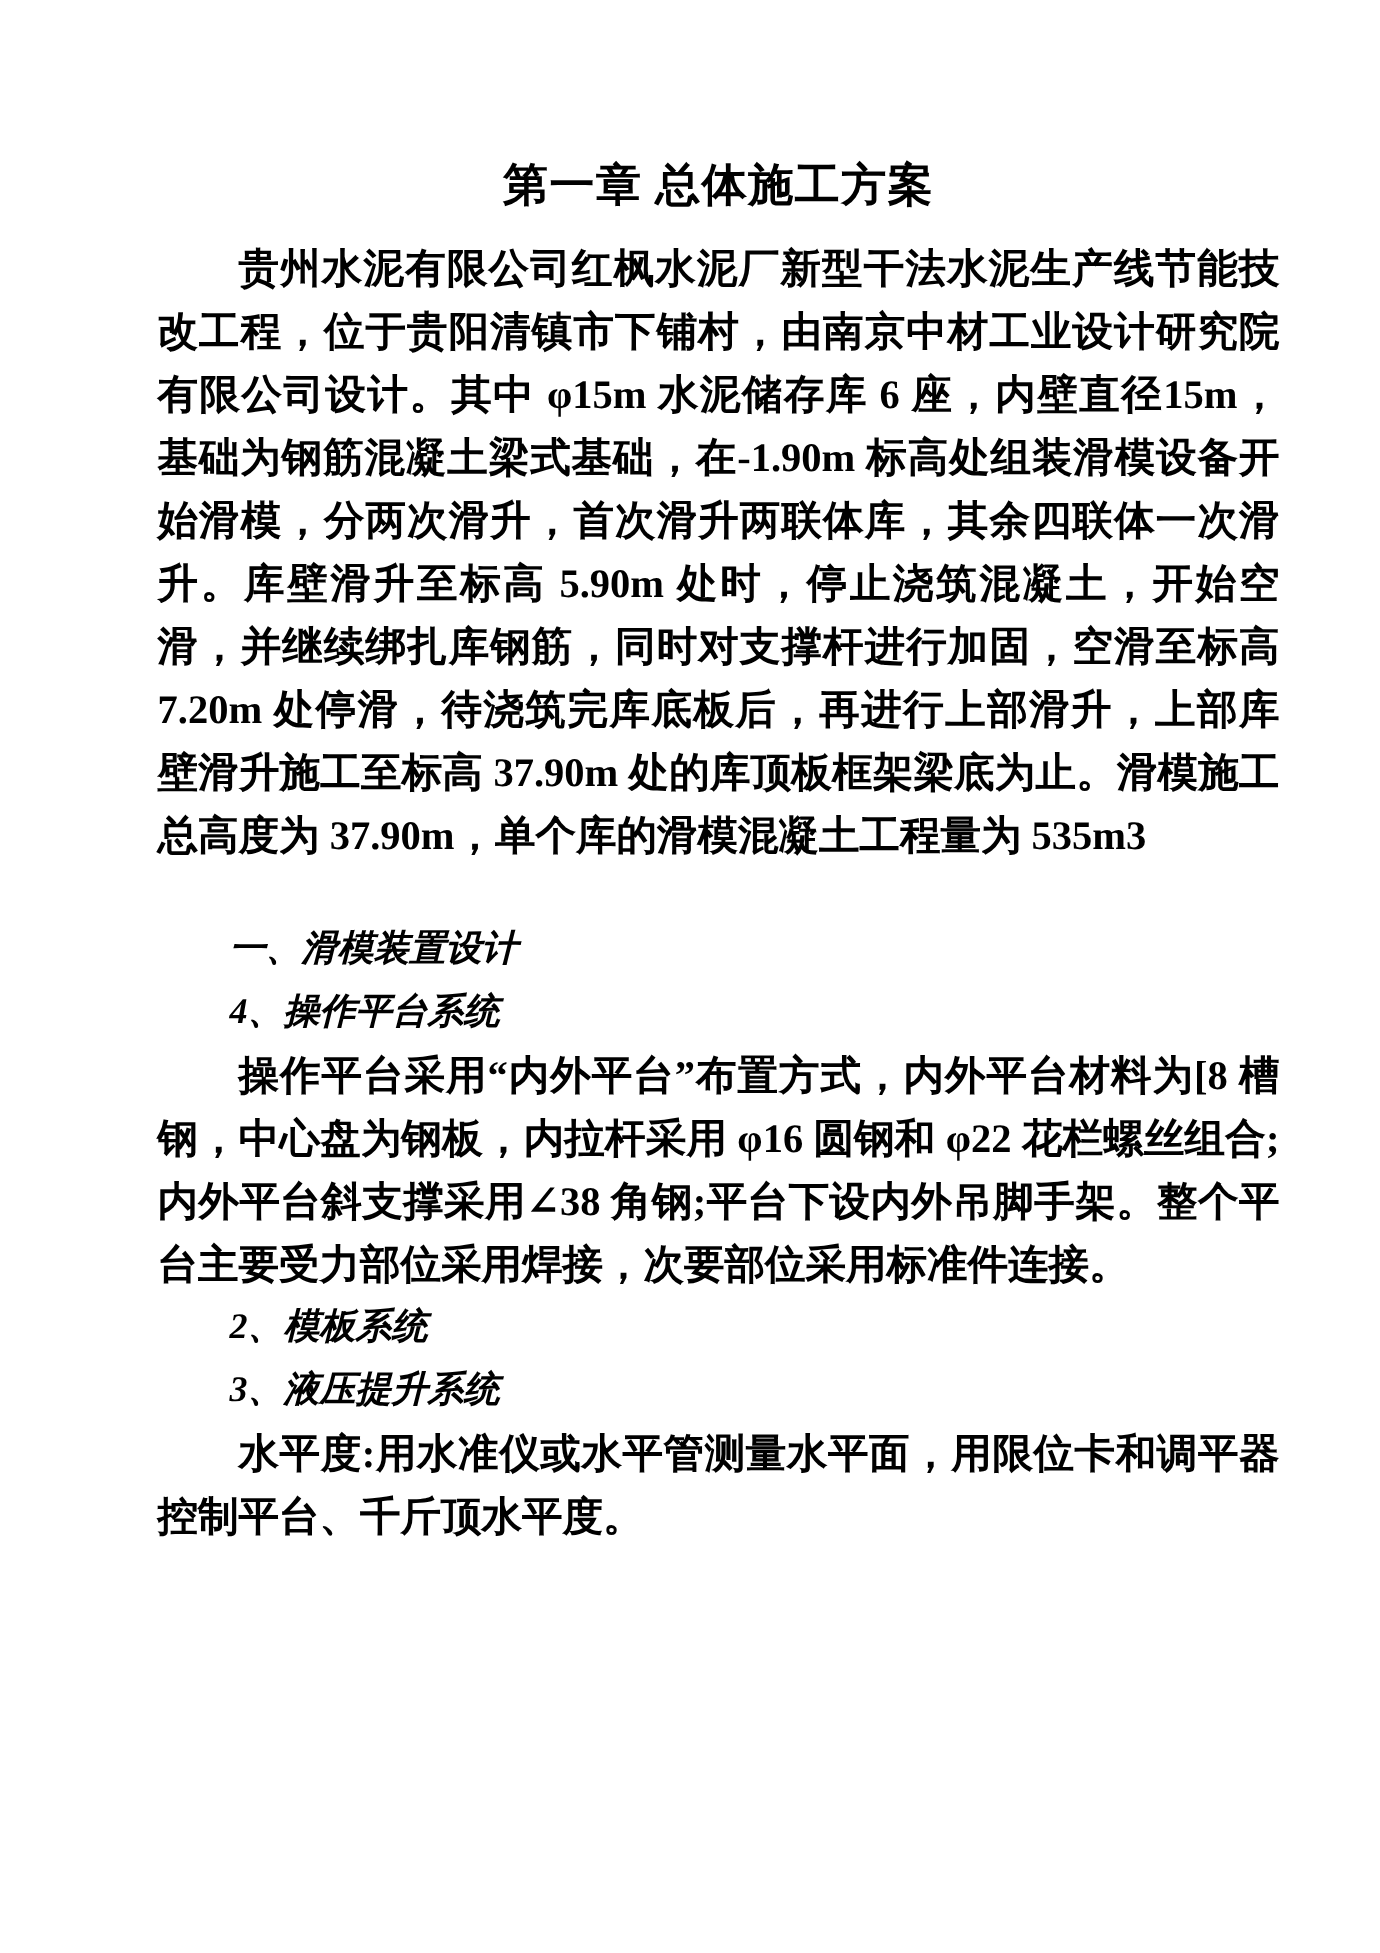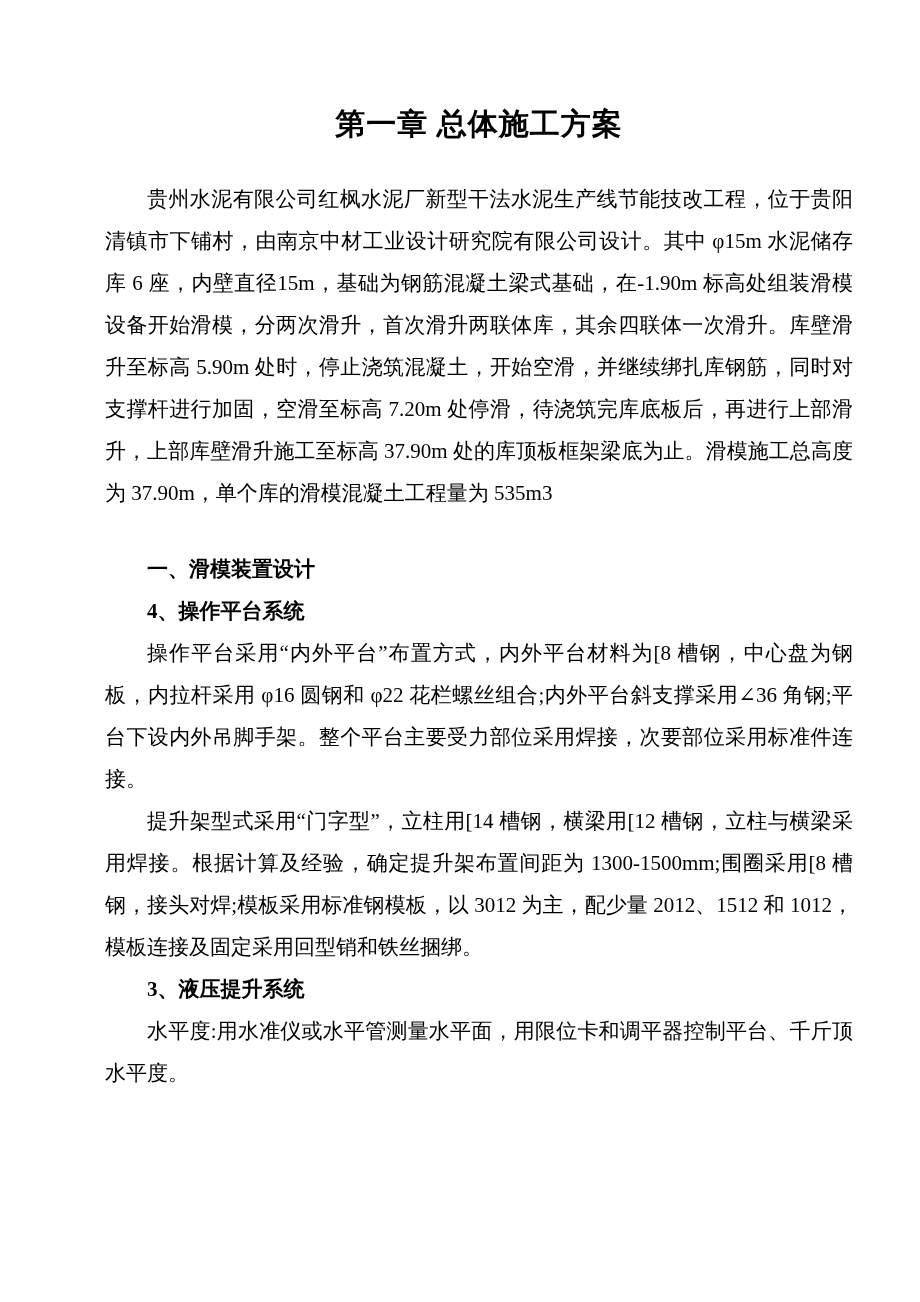--- a/index.html
+++ b/index.html
@@ -21,55 +21,56 @@
     padding: 0 67px 0 105px;
     background: #ffffff;
   }
   .ch-title {
     font-size: 30px;
     font-weight: bold;
     text-align: center;
     line-height: 36px;
     letter-spacing: 1px;
   }
-  .ch1-title { margin: 106px 0 36px 0; }
+  .ch1-title { margin: 106px 0 16px 0; }
   .ch2-title { margin: 64px 0 0 0; }
   .body-text {
-    font-size: 21px;
+    font-size: 27px;
     line-height: 42px;
-    font-weight: normal;
+    font-weight: bold;
     margin: 0;
     text-indent: 2em;
     text-align: justify;
     text-justify: inter-character;
   }
   .sub-heading {
-    font-size: 21px;
+    font-size: 24px;
     line-height: 42px;
     font-weight: bold;
     margin: 0;
     text-indent: 2em;
     text-align: left;
+    font-style: italic;
   }
   .first-heading { margin-top: 34px; }
 </style>
 </head>
 <body>
 
 <div class="page">
 
   <h1 class="ch-title ch1-title">第一章 总体施工方案</h1>
 
   <p class="body-text">贵州水泥有限公司红枫水泥厂新型干法水泥生产线节能技改工程，位于贵阳清镇市下铺村，由南京中材工业设计研究院有限公司设计。其中 φ15m 水泥储存库 6 座，内壁直径15m，基础为钢筋混凝土梁式基础，在-1.90m 标高处组装滑模设备开始滑模，分两次滑升，首次滑升两联体库，其余四联体一次滑升。库壁滑升至标高 5.90m 处时，停止浇筑混凝土，开始空滑，并继续绑扎库钢筋，同时对支撑杆进行加固，空滑至标高 7.20m 处停滑，待浇筑完库底板后，再进行上部滑升，上部库壁滑升施工至标高 37.90m 处的库顶板框架梁底为止。滑模施工总高度为 37.90m，单个库的滑模混凝土工程量为 535m3</p>
 
 
   <h2 class="sub-heading first-heading">一、滑模装置设计</h2>
 
   <h3 class="sub-heading">4、操作平台系统</h3>
-  <p class="body-text">操作平台采用“内外平台”布置方式，内外平台材料为[8 槽钢，中心盘为钢板，内拉杆采用 φ16 圆钢和 φ22 花栏螺丝组合;内外平台斜支撑采用∠36 角钢;平台下设内外吊脚手架。整个平台主要受力部位采用焊接，次要部位采用标准件连接。</p>
+  <p class="body-text">操作平台采用“内外平台”布置方式，内外平台材料为[8 槽钢，中心盘为钢板，内拉杆采用 φ16 圆钢和 φ22 花栏螺丝组合;内外平台斜支撑采用∠38 角钢;平台下设内外吊脚手架。整个平台主要受力部位采用焊接，次要部位采用标准件连接。</p>
 
-  <p class="body-text">提升架型式采用“门字型”，立柱用[14 槽钢，横梁用[12 槽钢，立柱与横梁采用焊接。根据计算及经验，确定提升架布置间距为 1300-1500mm;围圈采用[8 槽钢，接头对焊;模板采用标准钢模板，以 3012 为主，配少量 2012、1512 和 1012，模板连接及固定采用回型销和铁丝捆绑。</p>
+  <h3 class="sub-heading">2、模板系统</h3>
 
   <h3 class="sub-heading">3、液压提升系统</h3>
 
   <p class="body-text">水平度:用水准仪或水平管测量水平面，用限位卡和调平器控制平台、千斤顶水平度。</p>
 
 </div>
 
 </body></html>

